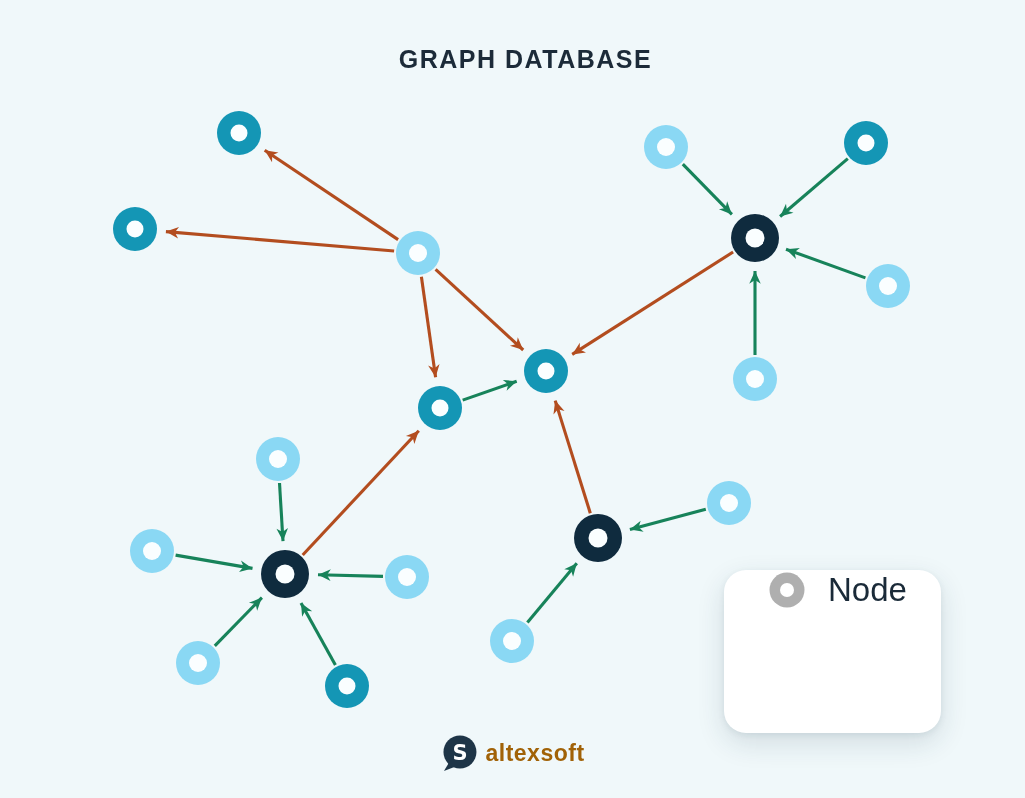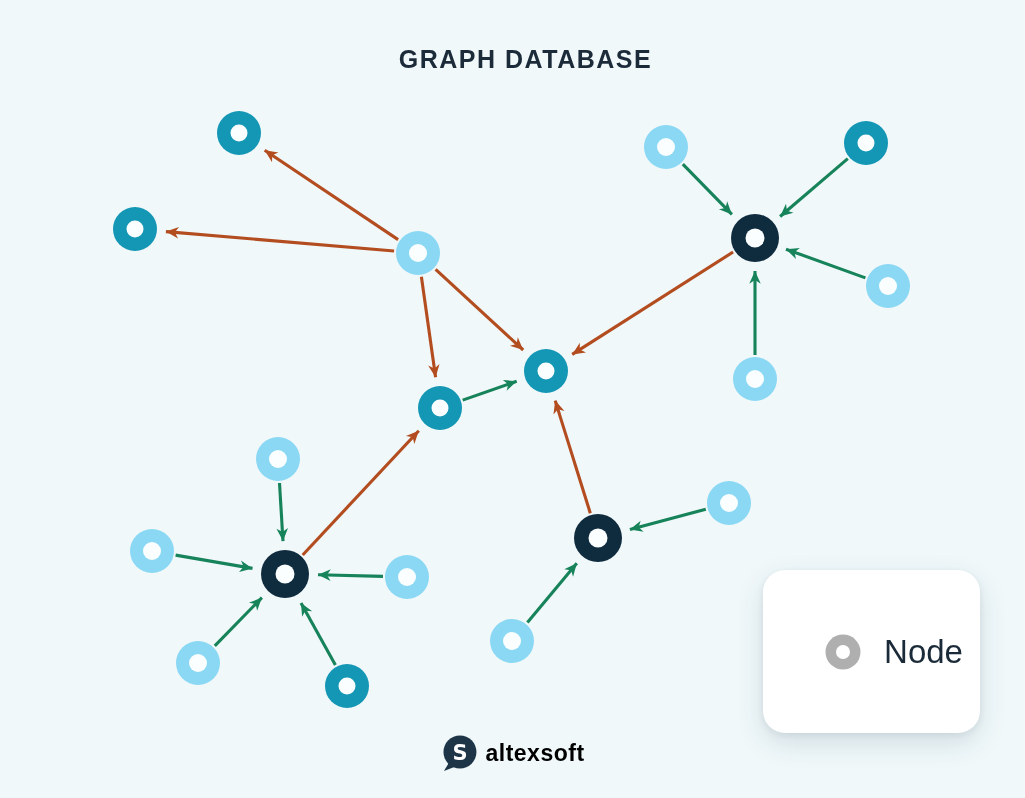--- a/index.html
+++ b/index.html
@@ -11,35 +11,35 @@
   }
   .stage{position:absolute;inset:0;}
   #figure-title{
     position:absolute;top:32px;left:0;width:100%;
     text-align:center;margin:13px;
     font-size:25px;font-weight:600;letter-spacing:1.5px;
     color:#1C2B39;
   }
   #graph-svg{position:absolute;left:0;top:0;}
   .legend{
-    position:absolute;left:763px;top:570px;width:217px;height:163px;
+    position:absolute;left:724px;top:570px;width:217px;height:163px;
     background:#FFFFFF;border-radius:22px;
     box-shadow:0 10px 28px rgba(25,60,80,0.14), 0 2px 6px rgba(25,60,80,0.08);
-    display:flex;flex-direction:row;justify-content:center;
+    display:flex;flex-direction:column;justify-content:space-between;
     padding-left:30px;box-sizing:border-box;gap:22px;
   }
   .legend-row{display:flex;align-items:center;}
   .legend-symbol{width:66px;display:flex;justify-content:center;align-items:center;flex:0 0 66px;}
   .legend-label{font-size:33px;color:#1A2A38;margin-left:8px;}
   .footer{
     position:absolute;left:50%;transform:translateX(-50%);
     top:733px;display:flex;align-items:center;gap:7px;
   }
   .brand-text{
-    font-size:23px;font-weight:600;letter-spacing:0.5px;color:#000000;
+    font-size:23px;font-weight:600;letter-spacing:0.5px;color:#a16207;
   }
 </style>
 </head>
 <body>
 
 <div class="stage">
 
   <h1 id="figure-title">GRAPH DATABASE</h1>
 
   <svg id="graph-svg" width="1025" height="798" viewBox="0 0 1025 798">

